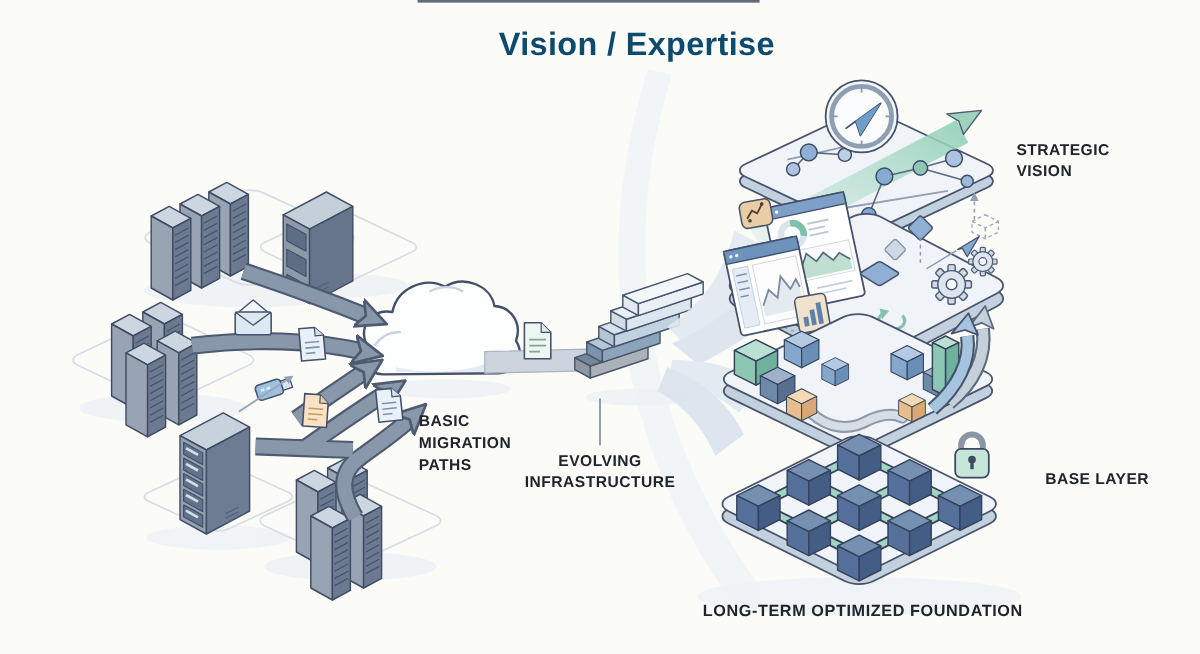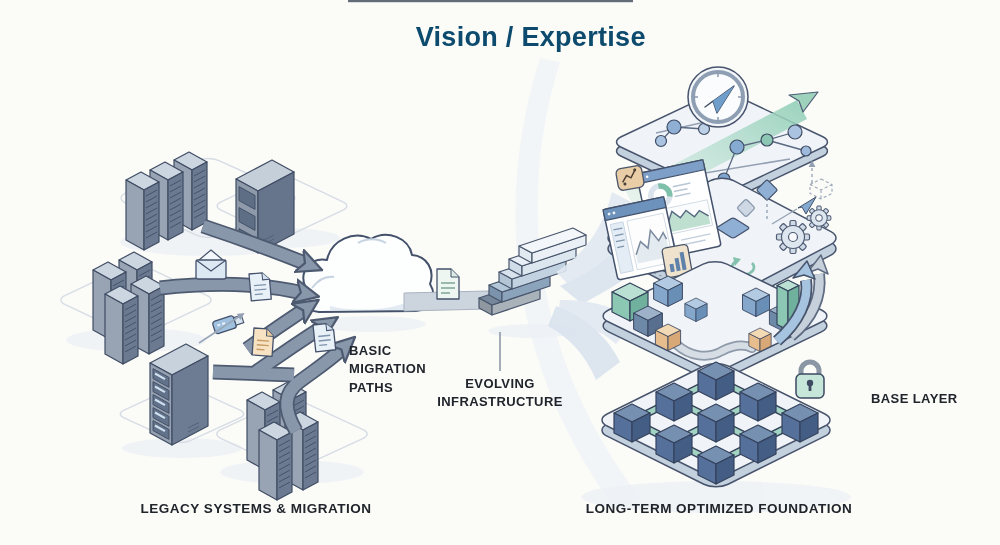--- a/index.html
+++ b/index.html
@@ -424,22 +424,23 @@
 
 <div class="title">Vision / Expertise</div>
 
 <div class="lbl" style="left:349px;top:342px;">BASIC
 MIGRATION
 PATHS</div>
 
 <div class="lbl center" style="left:500px;top:375px;">EVOLVING
 INFRASTRUCTURE</div>
 
+<div class="lbl" style="left:847px;top:116px;">STRATEGIC
+VISION</div>
 
 
 
 <div class="lbl" style="left:847px;top:390px;padding-left:24px;">BASE LAYER</div>
 
-<div class="lbl caption" style="left:256px;top:499px;">LEGACY SYSTEMS &amp; MIGRATION</div>
 
 <div class="lbl caption" style="left:719px;top:499px;">LONG-TERM OPTIMIZED FOUNDATION</div>
 
 </div>
 
 </body></html>

